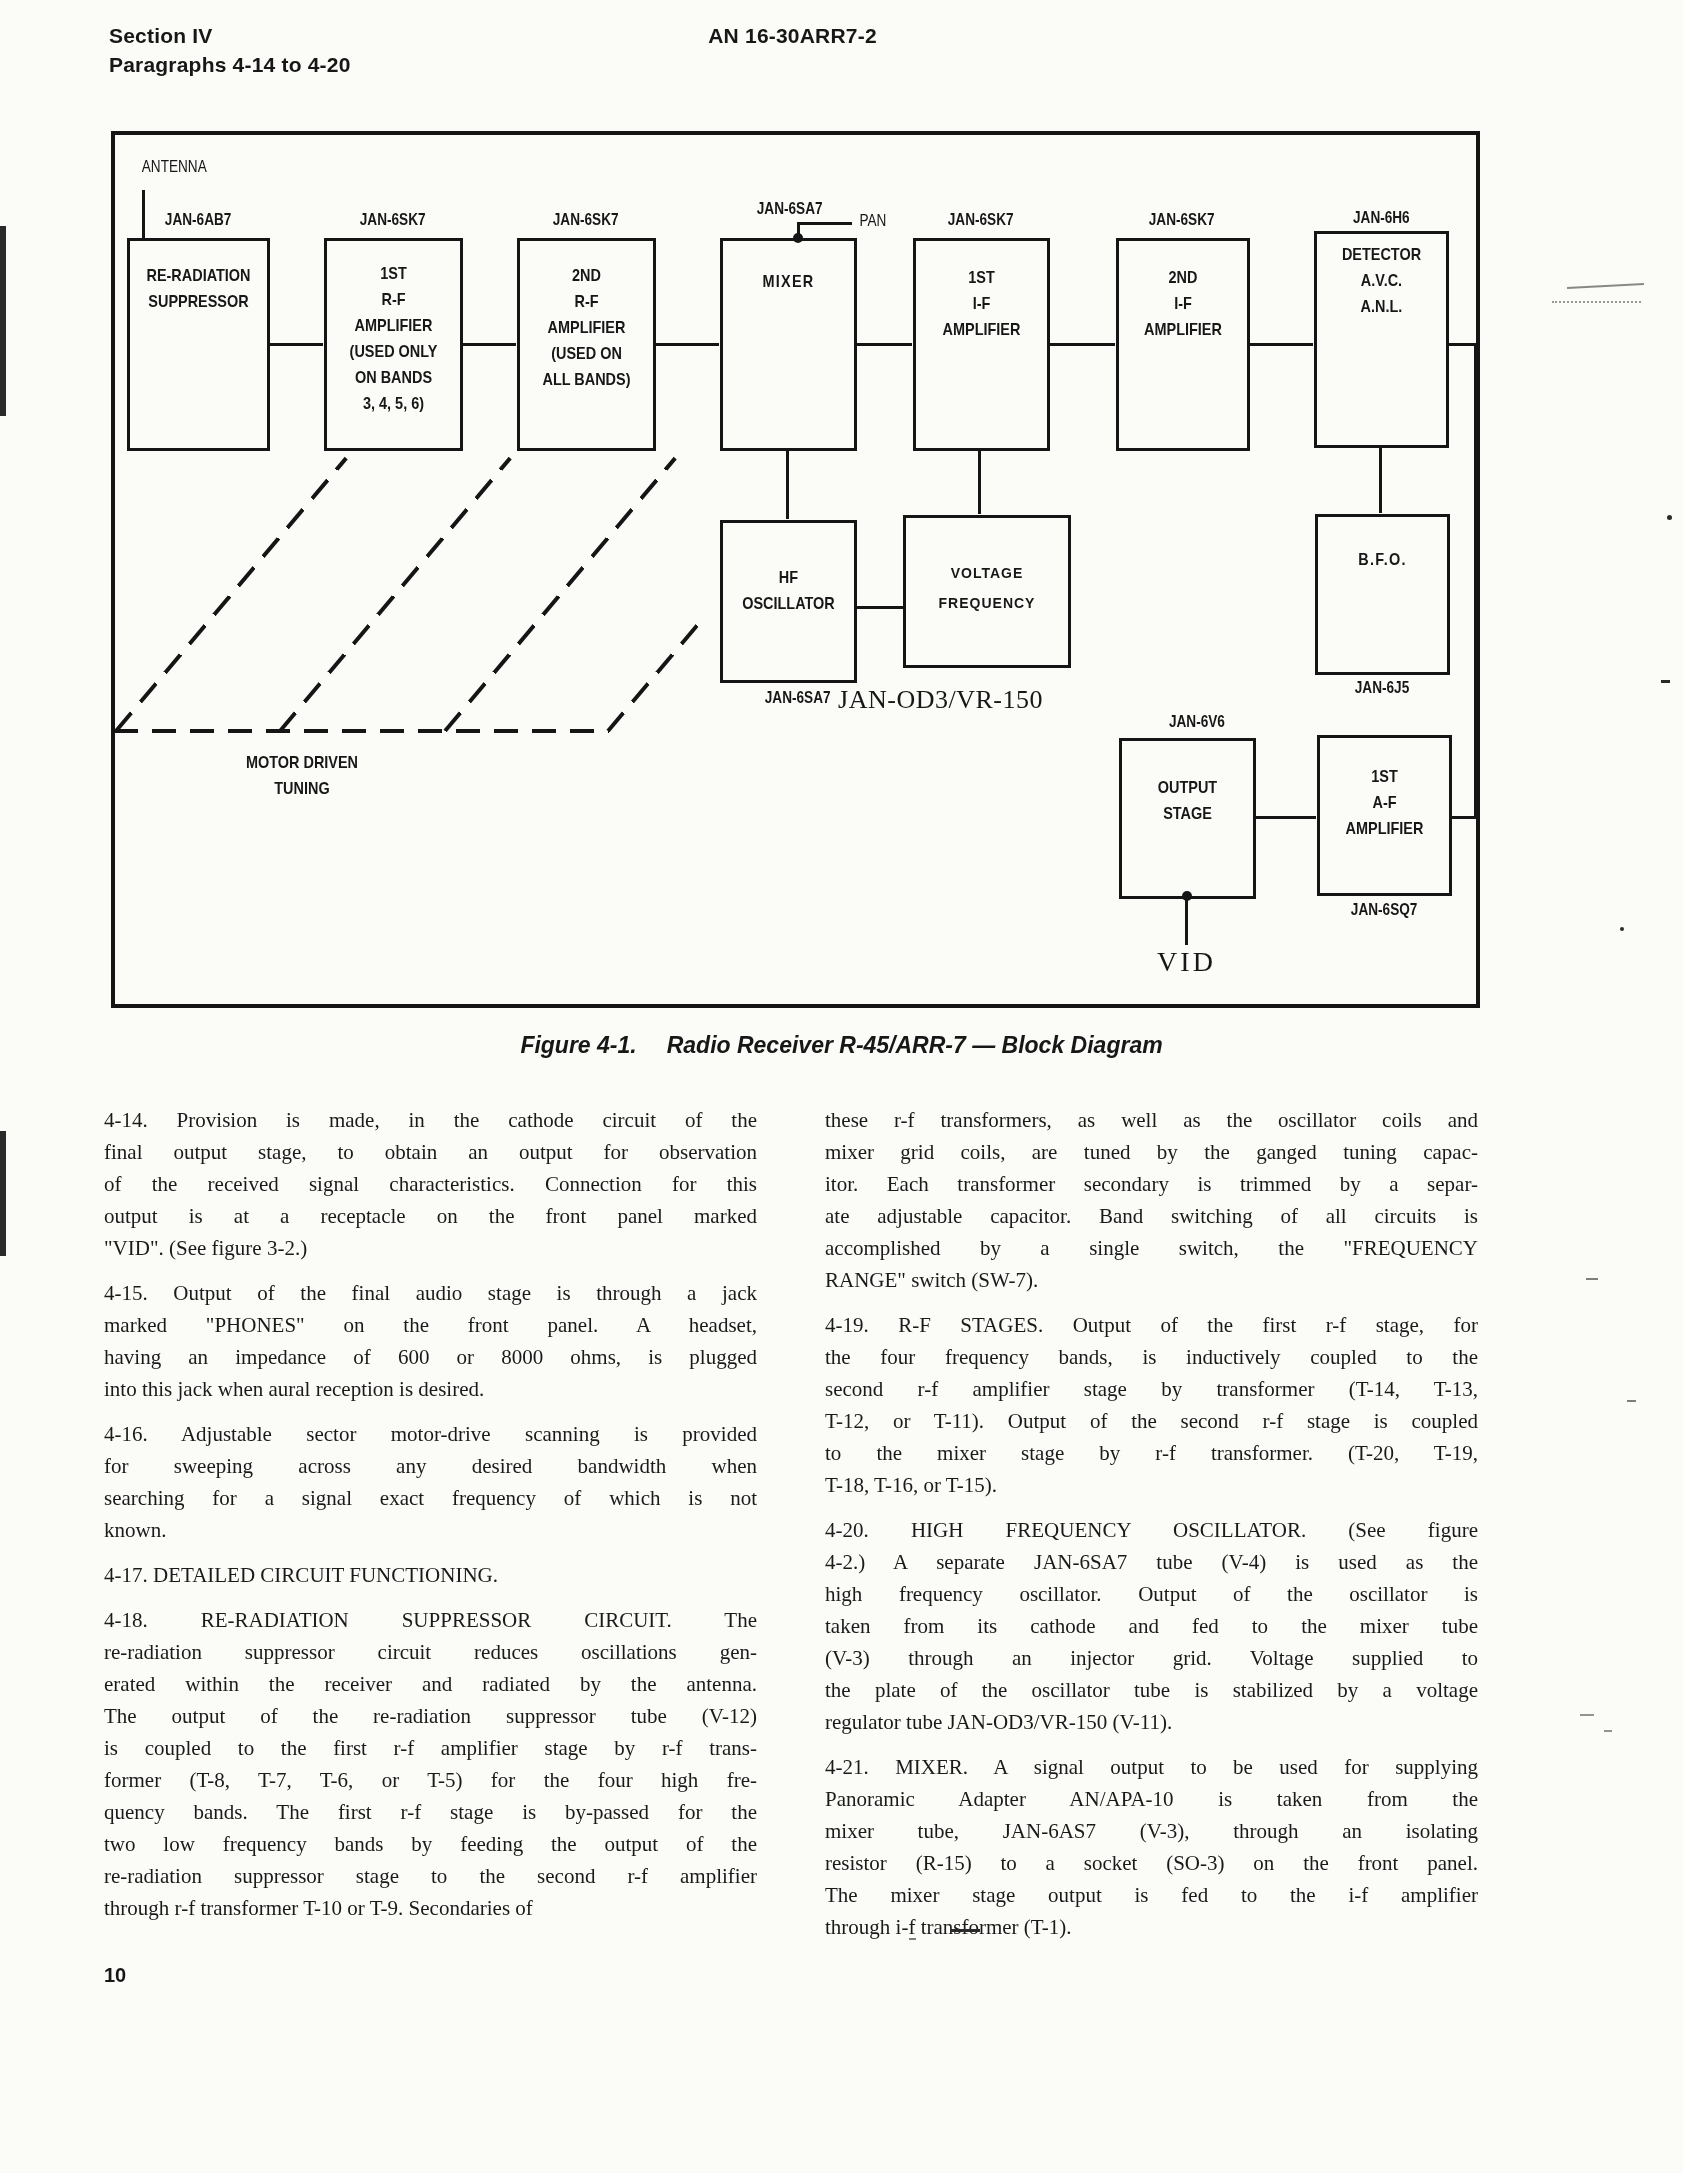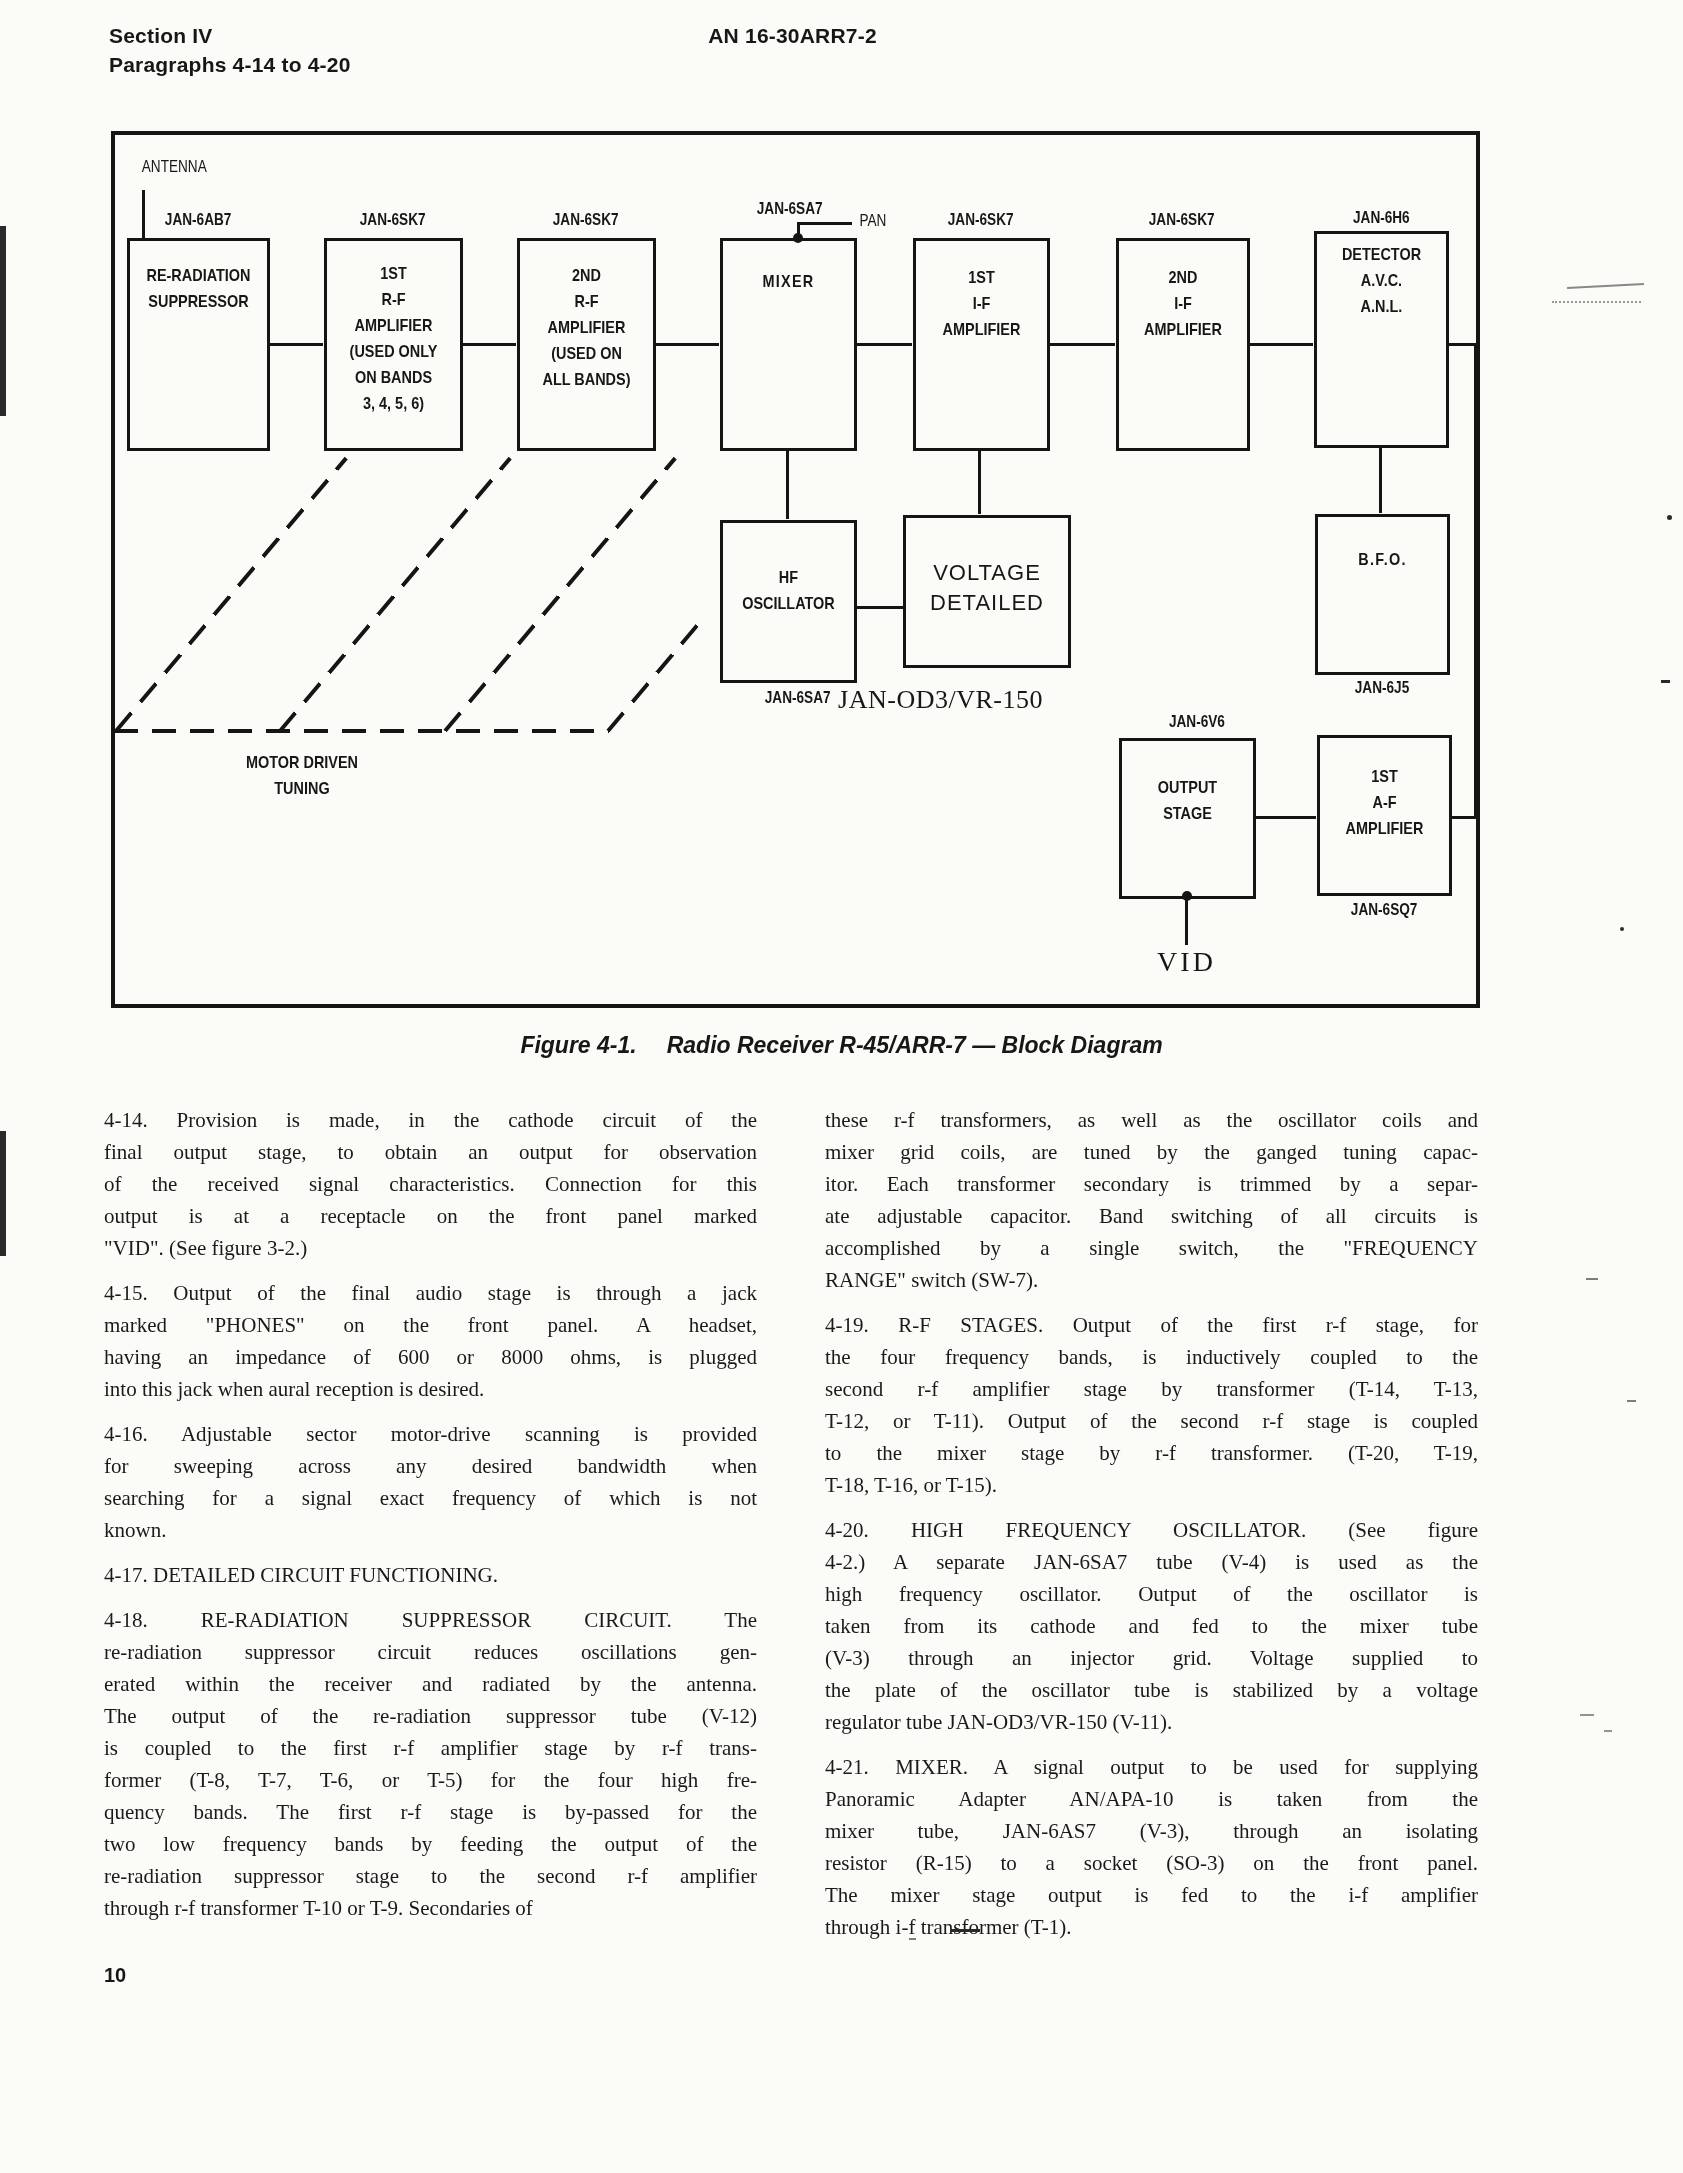--- a/index.html
+++ b/index.html
@@ -12,21 +12,21 @@
   
   .hdr{position:absolute;font-weight:bold;font-size:21px;letter-spacing:0.2px;white-space:nowrap;}
   
   .frame{position:absolute;left:111px;top:131px;width:1369px;height:877px;border:4px solid #151515;box-sizing:border-box;}
   .box{position:absolute;border:3px solid #151515;box-sizing:border-box;background:transparent;}
   .blines{width:100%;}
   .blines .tline{
     text-align:center;font-weight:bold;font-size:17px;line-height:26px;
     transform:scaleX(.85);transform-origin:50% 50%;white-space:nowrap;
   }
-  .blines.roman .tline{font-weight:400;font-size:22px;line-height:30px;letter-spacing:1px;transform:scaleX(1);}
+  .blines.roman .tline{font-weight:700;font-size:14px;line-height:30px;letter-spacing:1px;transform:scaleX(1);}
   .blines.wide .tline{letter-spacing:1.5px;}
   .tube{position:absolute;width:158px;text-align:center;white-space:nowrap;}
   .tube span{display:inline-block;font-weight:bold;font-size:16px;transform:scaleX(.85);white-space:nowrap;}
   .tube.script{font-family:"Liberation Serif",serif;}
   .tube.script span{font-weight:400;font-size:26px;transform:scaleX(1);letter-spacing:0.5px;}
   .lbl{position:absolute;font-weight:normal;font-size:16px;white-space:nowrap;}
   .lbl span{display:inline-block;transform:scaleX(.85);}
   .hline,.vline{position:absolute;background:#151515;}
   .hline{height:3px;} .vline{width:3px;}
   .dash-h{position:absolute;height:4px;background:repeating-linear-gradient(90deg,#151515 0 24px,transparent 24px 38px);}
@@ -139,21 +139,21 @@
 
 <div class="box" style="left:720px;top:520px;width:137px;height:163px;padding-top:42px;">
   <div class="blines">
       <div class="tline">HF</div>
       <div class="tline last">OSCILLATOR</div>
     </div>
 </div>
 <div class="box" style="left:903px;top:515px;width:168px;height:153px;padding-top:40px;">
   <div class="blines roman">
       <div class="tline">VOLTAGE</div>
-      <div class="tline last">DETAILED</div>
+      <div class="tline last">FREQUENCY</div>
     </div>
 </div>
 <div class="box" style="left:1315px;top:514px;width:135px;height:161px;padding-top:30px;">
   <div class="blines wide">
       <div class="tline last">B.F.O.</div>
     </div>
 </div>
 <div class="hline" style="left:856px;top:606px;width:47px;"></div>
 
 <div class="tube" style="left:719px;top:689px;"><span>JAN-6SA7</span></div>

